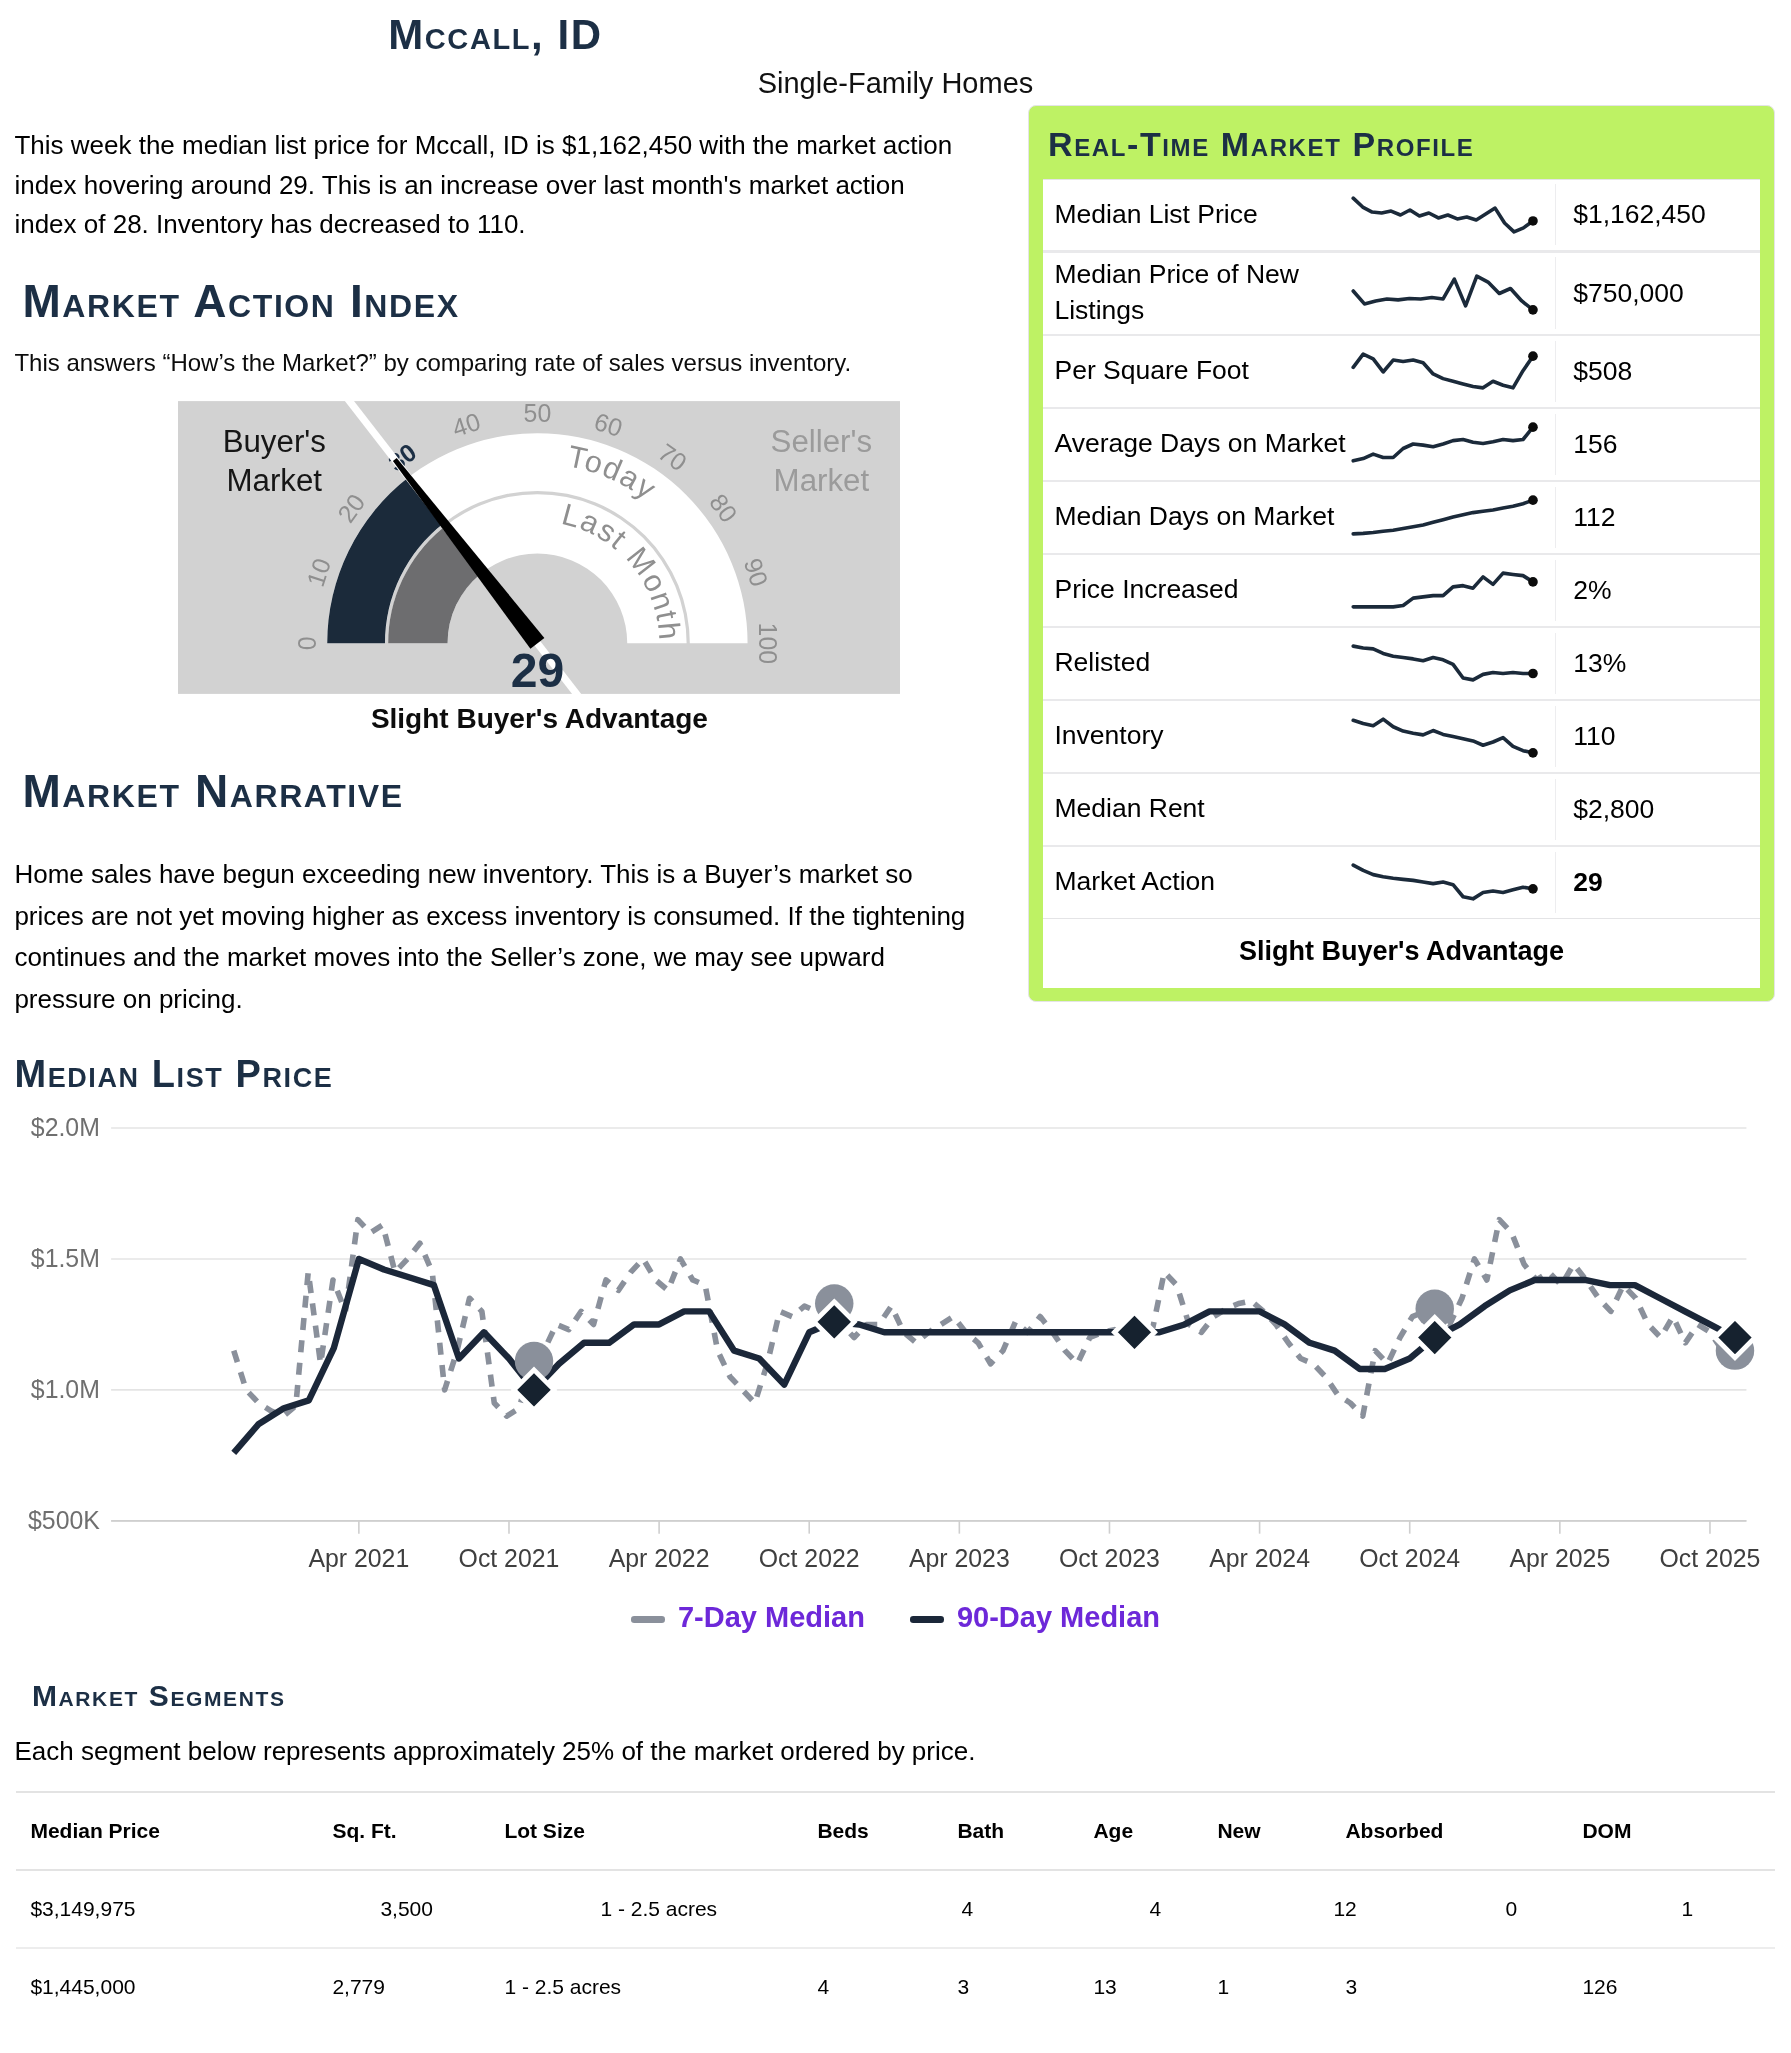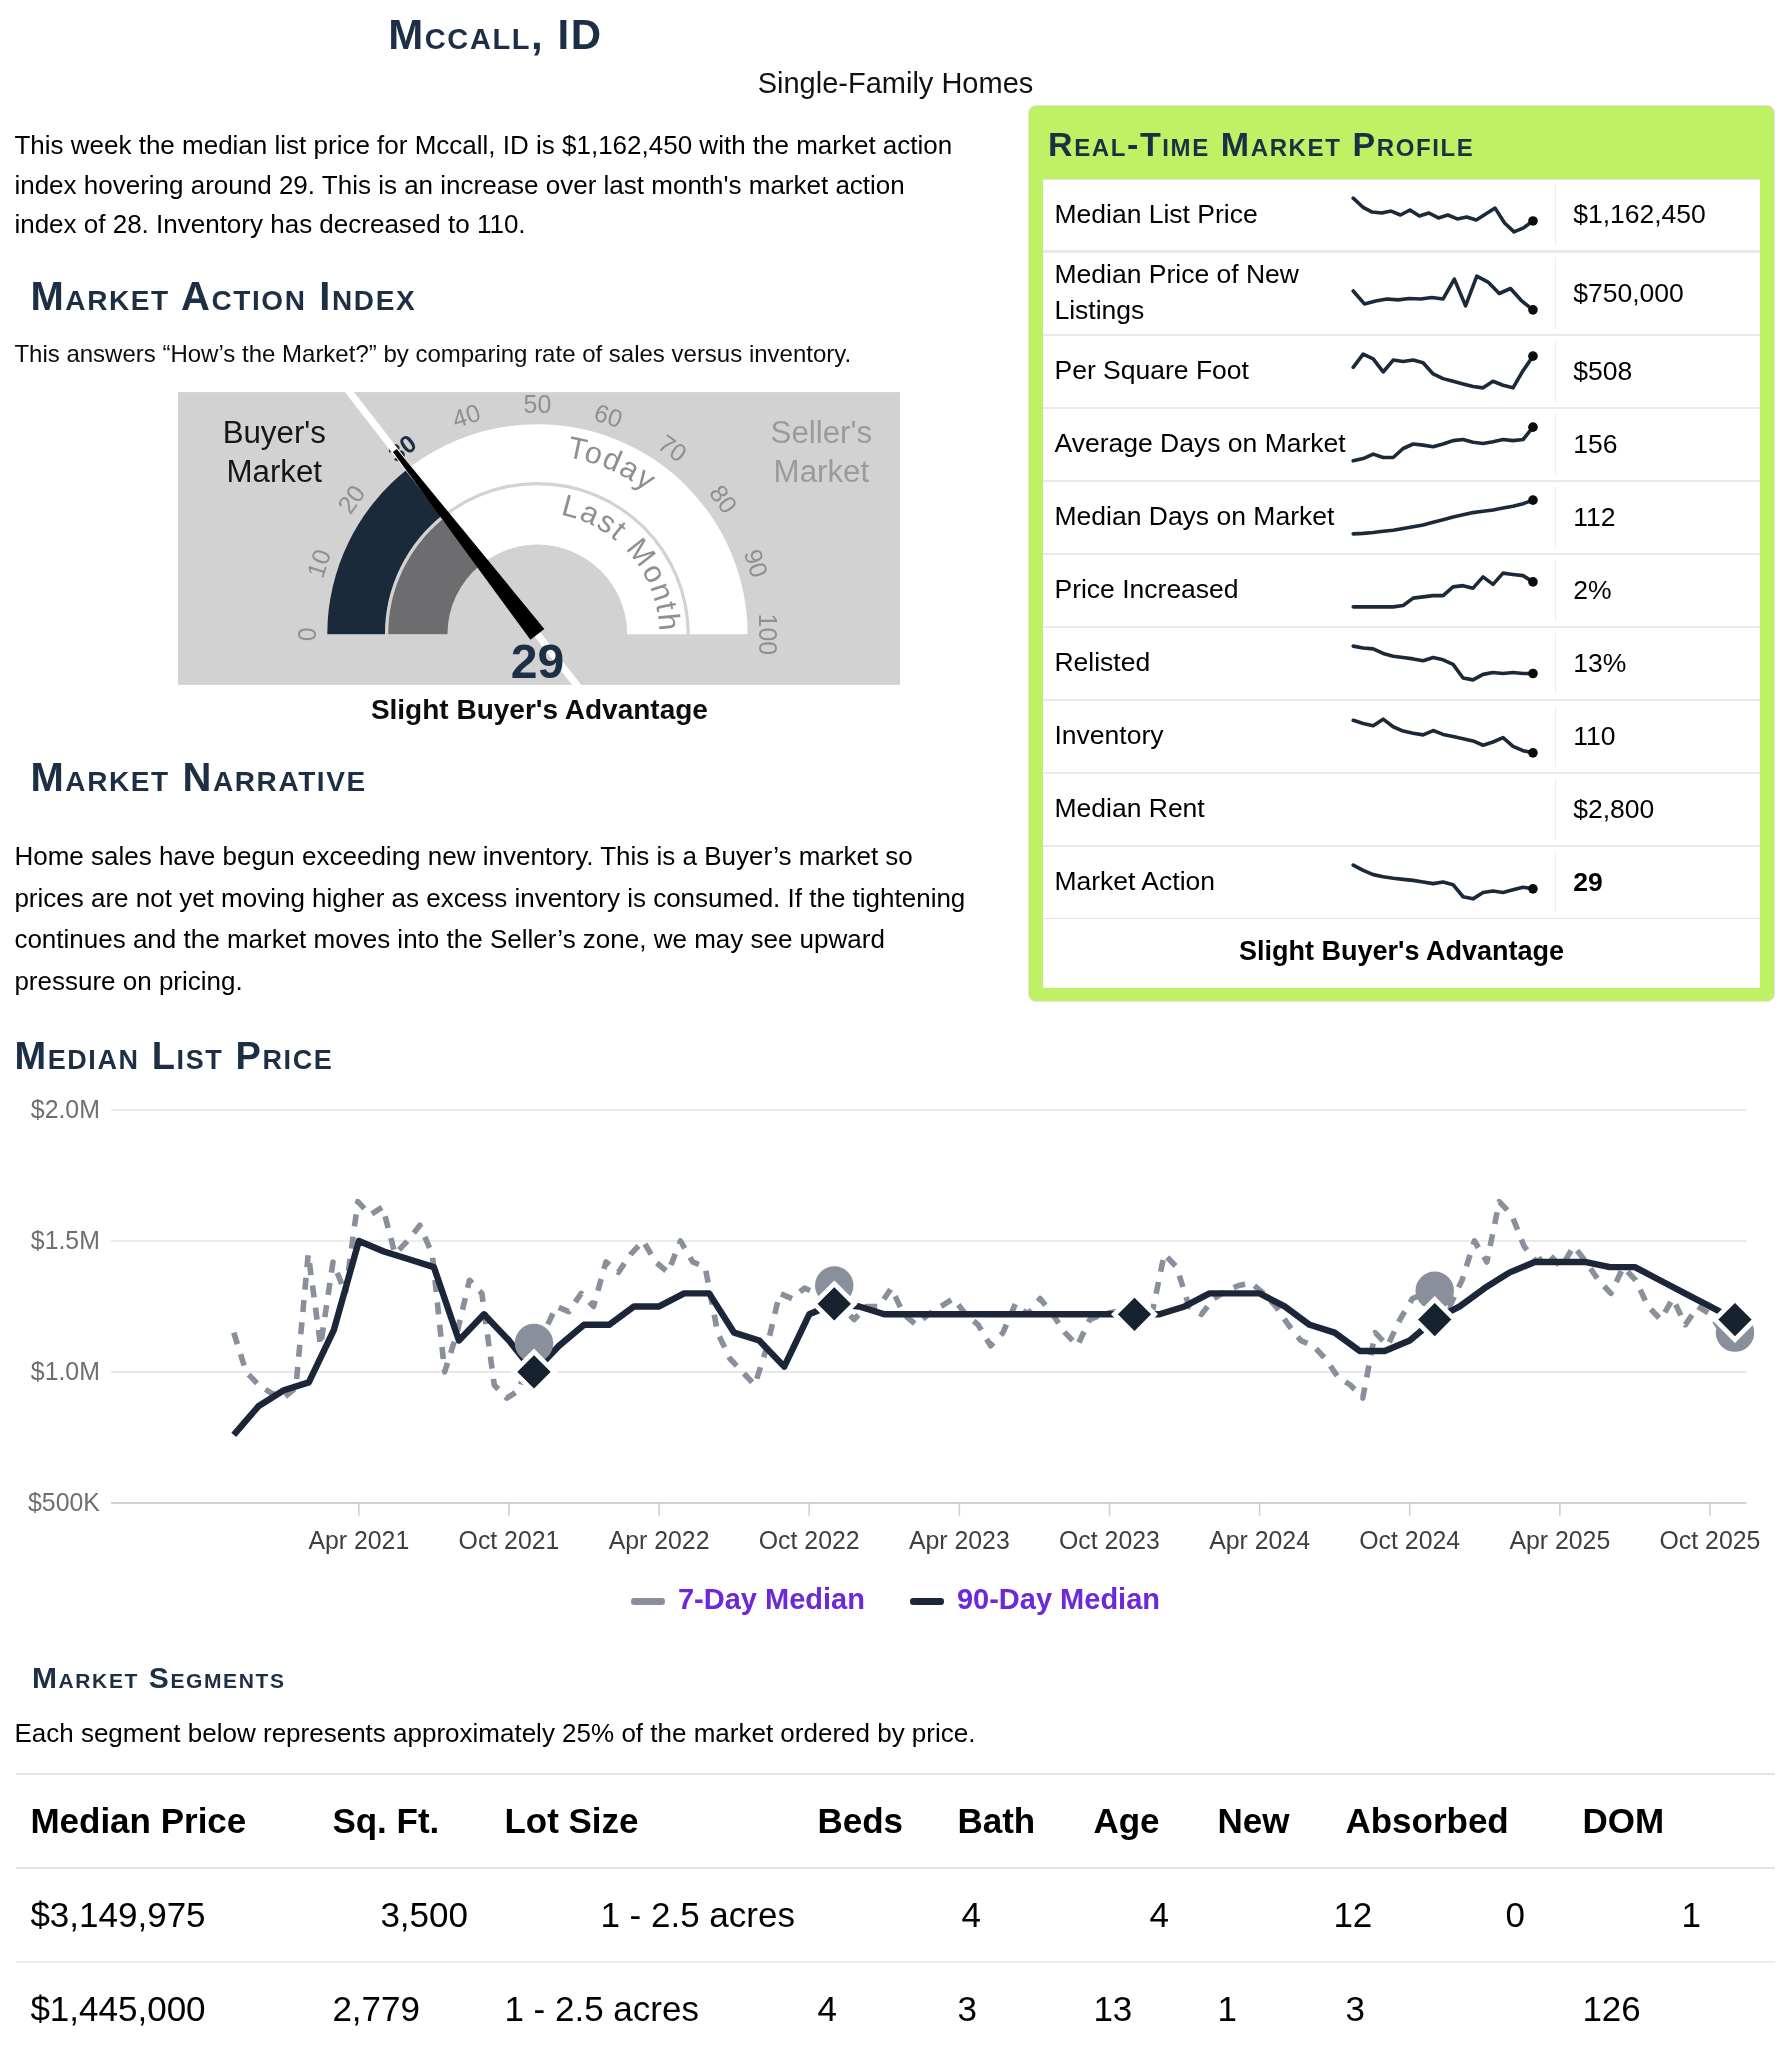--- a/index.html
+++ b/index.html
@@ -4,21 +4,21 @@
 <style>
   html,body{margin:0;padding:0;background:#ffffff;}
   body{width:1791px;height:2053px;overflow:hidden;font-family:"Liberation Sans",sans-serif;color:#000;}
   .sc{font-variant:small-caps;color:#1c2f45;font-weight:600;letter-spacing:1.6px;}
   header{position:relative;padding-top:6.4px;}
   h1.city{font-size:42px;margin:4.8px 0 0 0;width:991px;text-align:center;}
   p.subtitle{font-size:29px;margin:8px 0 0 0;width:1791px;text-align:center;font-weight:400;color:#111;}
   .cols{display:flex;gap:22.5px;padding:4.8px 16px 0 14.4px;align-items:flex-start;}
   .leftcol{flex:0 0 991px;}
   .intro{font-size:26px;line-height:1.52;margin:21px 0 0 0;max-width:954px;}
-  h2.section{font-size:40px;margin:29px 0 0 16px;}
+  h2.section{font-size:46px;margin:29px 0 0 8px;}
   .mai-sub{font-size:24px;margin:21px 0 0 0;color:#0c0c0c;}
   .gauge-wrap{margin:24px 0 0 164px;width:722px;}
   .gauge-status{width:722px;margin:9.6px 0 0 164px;text-align:center;font-size:28px;font-weight:700;color:#0d0d0d;}
   .narrative{font-size:26px;line-height:1.6;margin:36px 0 0 0;max-width:954px;}
   
   .panel{width:754px;box-sizing:border-box;background:#bef264;border:1.6px solid #e4e4e6;border-radius:8px;padding:11.2px 14.4px 13px 14.4px;}
   .panel h3{font-size:34px;margin:8px 0 14.4px 4.8px;}
   .prows{display:flex;flex-direction:column;gap:2.4px;background:#e9e9eb;border-top:1.6px solid #e4e4e6;border-bottom:1.6px solid #e4e4e6;}
   .prow{display:grid;grid-template-columns:1fr 205px 197px;align-items:center;background:#fff;min-height:61px;padding:4.8px 8px 4.8px 11.2px;}
   .prow .plabel{font-size:26.5px;line-height:1.35;}
@@ -30,21 +30,21 @@
   h2.mlp{font-size:38px;margin:32px 0 0 14.4px;}
   .chart-host{margin:8px 0 0 16px;}
   .legend{display:flex;justify-content:center;align-items:center;gap:45px;margin-top:1.6px;font-size:29px;font-weight:700;color:#6d28d9;}
   .legend .dash{display:inline-block;width:34px;height:7.2px;border-radius:3.2px;margin-right:13px;vertical-align:middle;}
   
   h2.seg{font-size:30px;margin:45px 0 0 32px;}
   .seg-sub{font-size:26px;margin:22.5px 0 0 14.4px;}
   .segtable{margin:24px 16px 0 16px;border-top:2.4px solid #e3e3e3;}
   .segrow{display:grid;grid-template-columns:302px 172px 313px 140px 136px 124px 128px 237px 1fr;padding:0 0 0 14.4px;align-items:center;}
   .segrow.head{font-weight:700;border-bottom:2.4px solid #e3e3e3;}
-  .segrow div{font-size:35px;padding:26px 0;}
+  .segrow div{font-size:21px;padding:26px 0;}
   .segrow:not(.head):not(:last-child){border-bottom:2.4px solid #ededed;gap:48px;}
 </style>
 </head>
 <body>
 
 <header>
   <h1 class="city sc">Mccall, ID</h1>
   <p class="subtitle">Single-Family Homes</p>
 </header>
 

